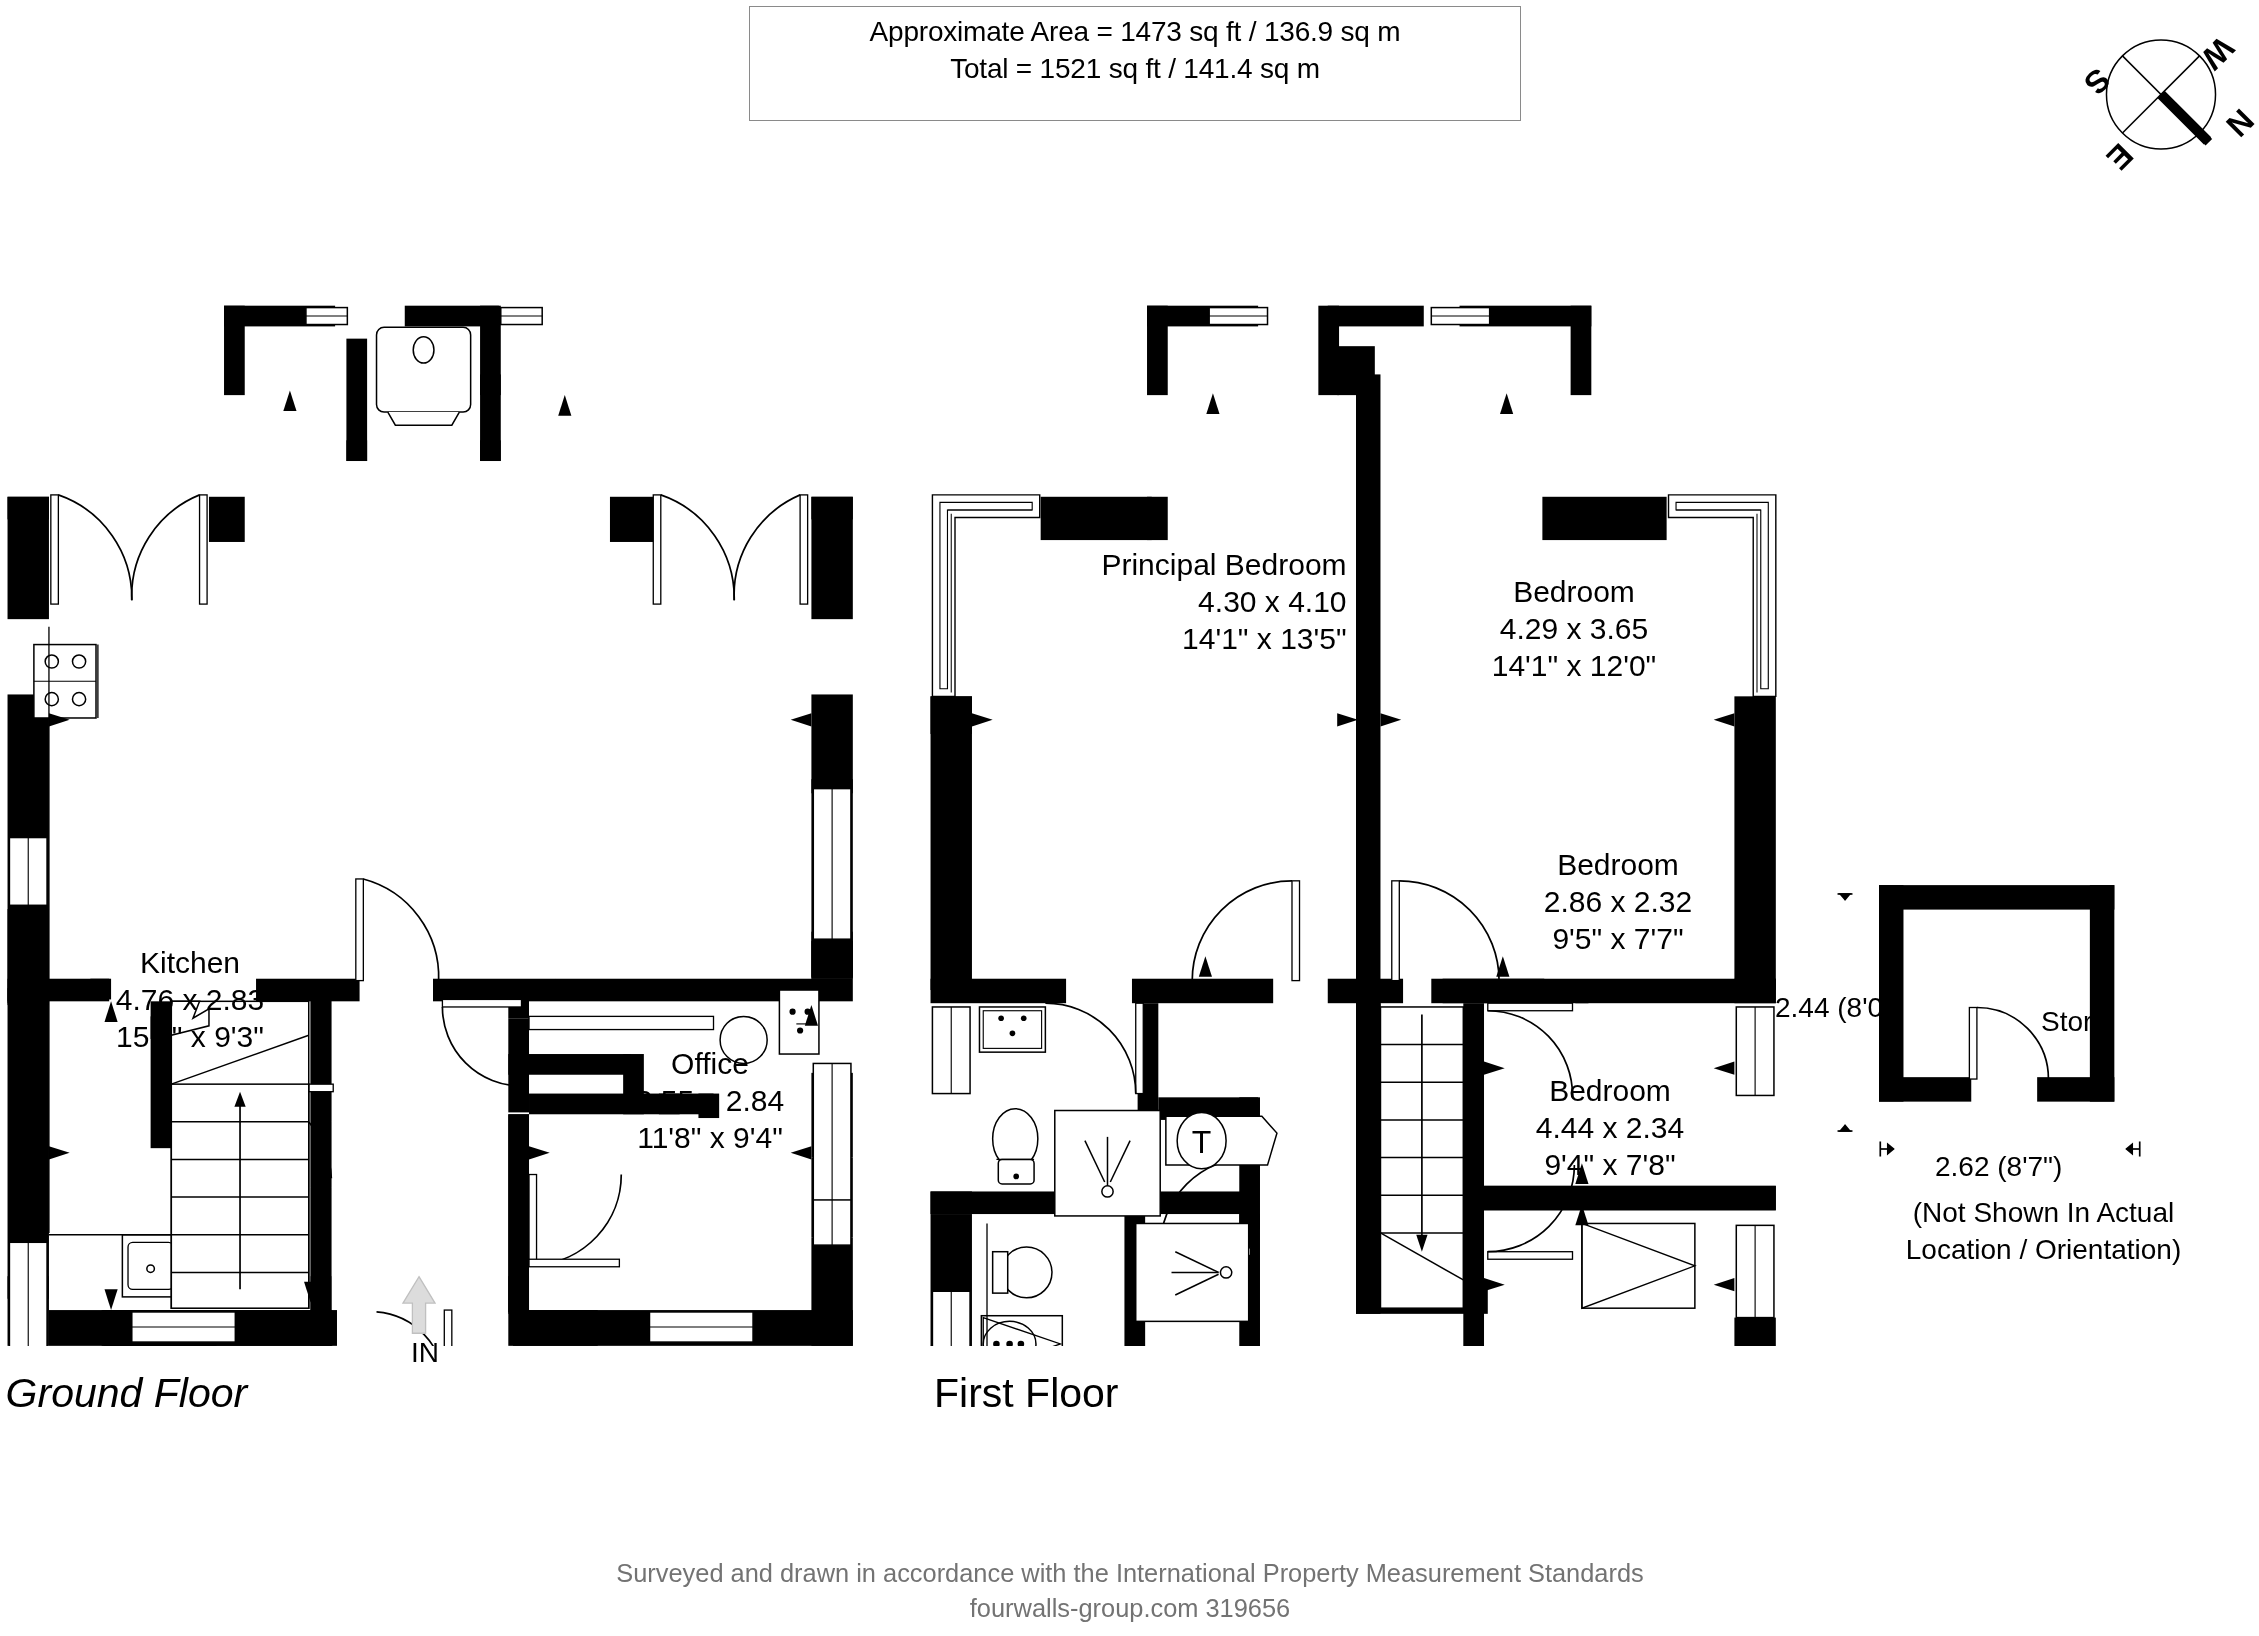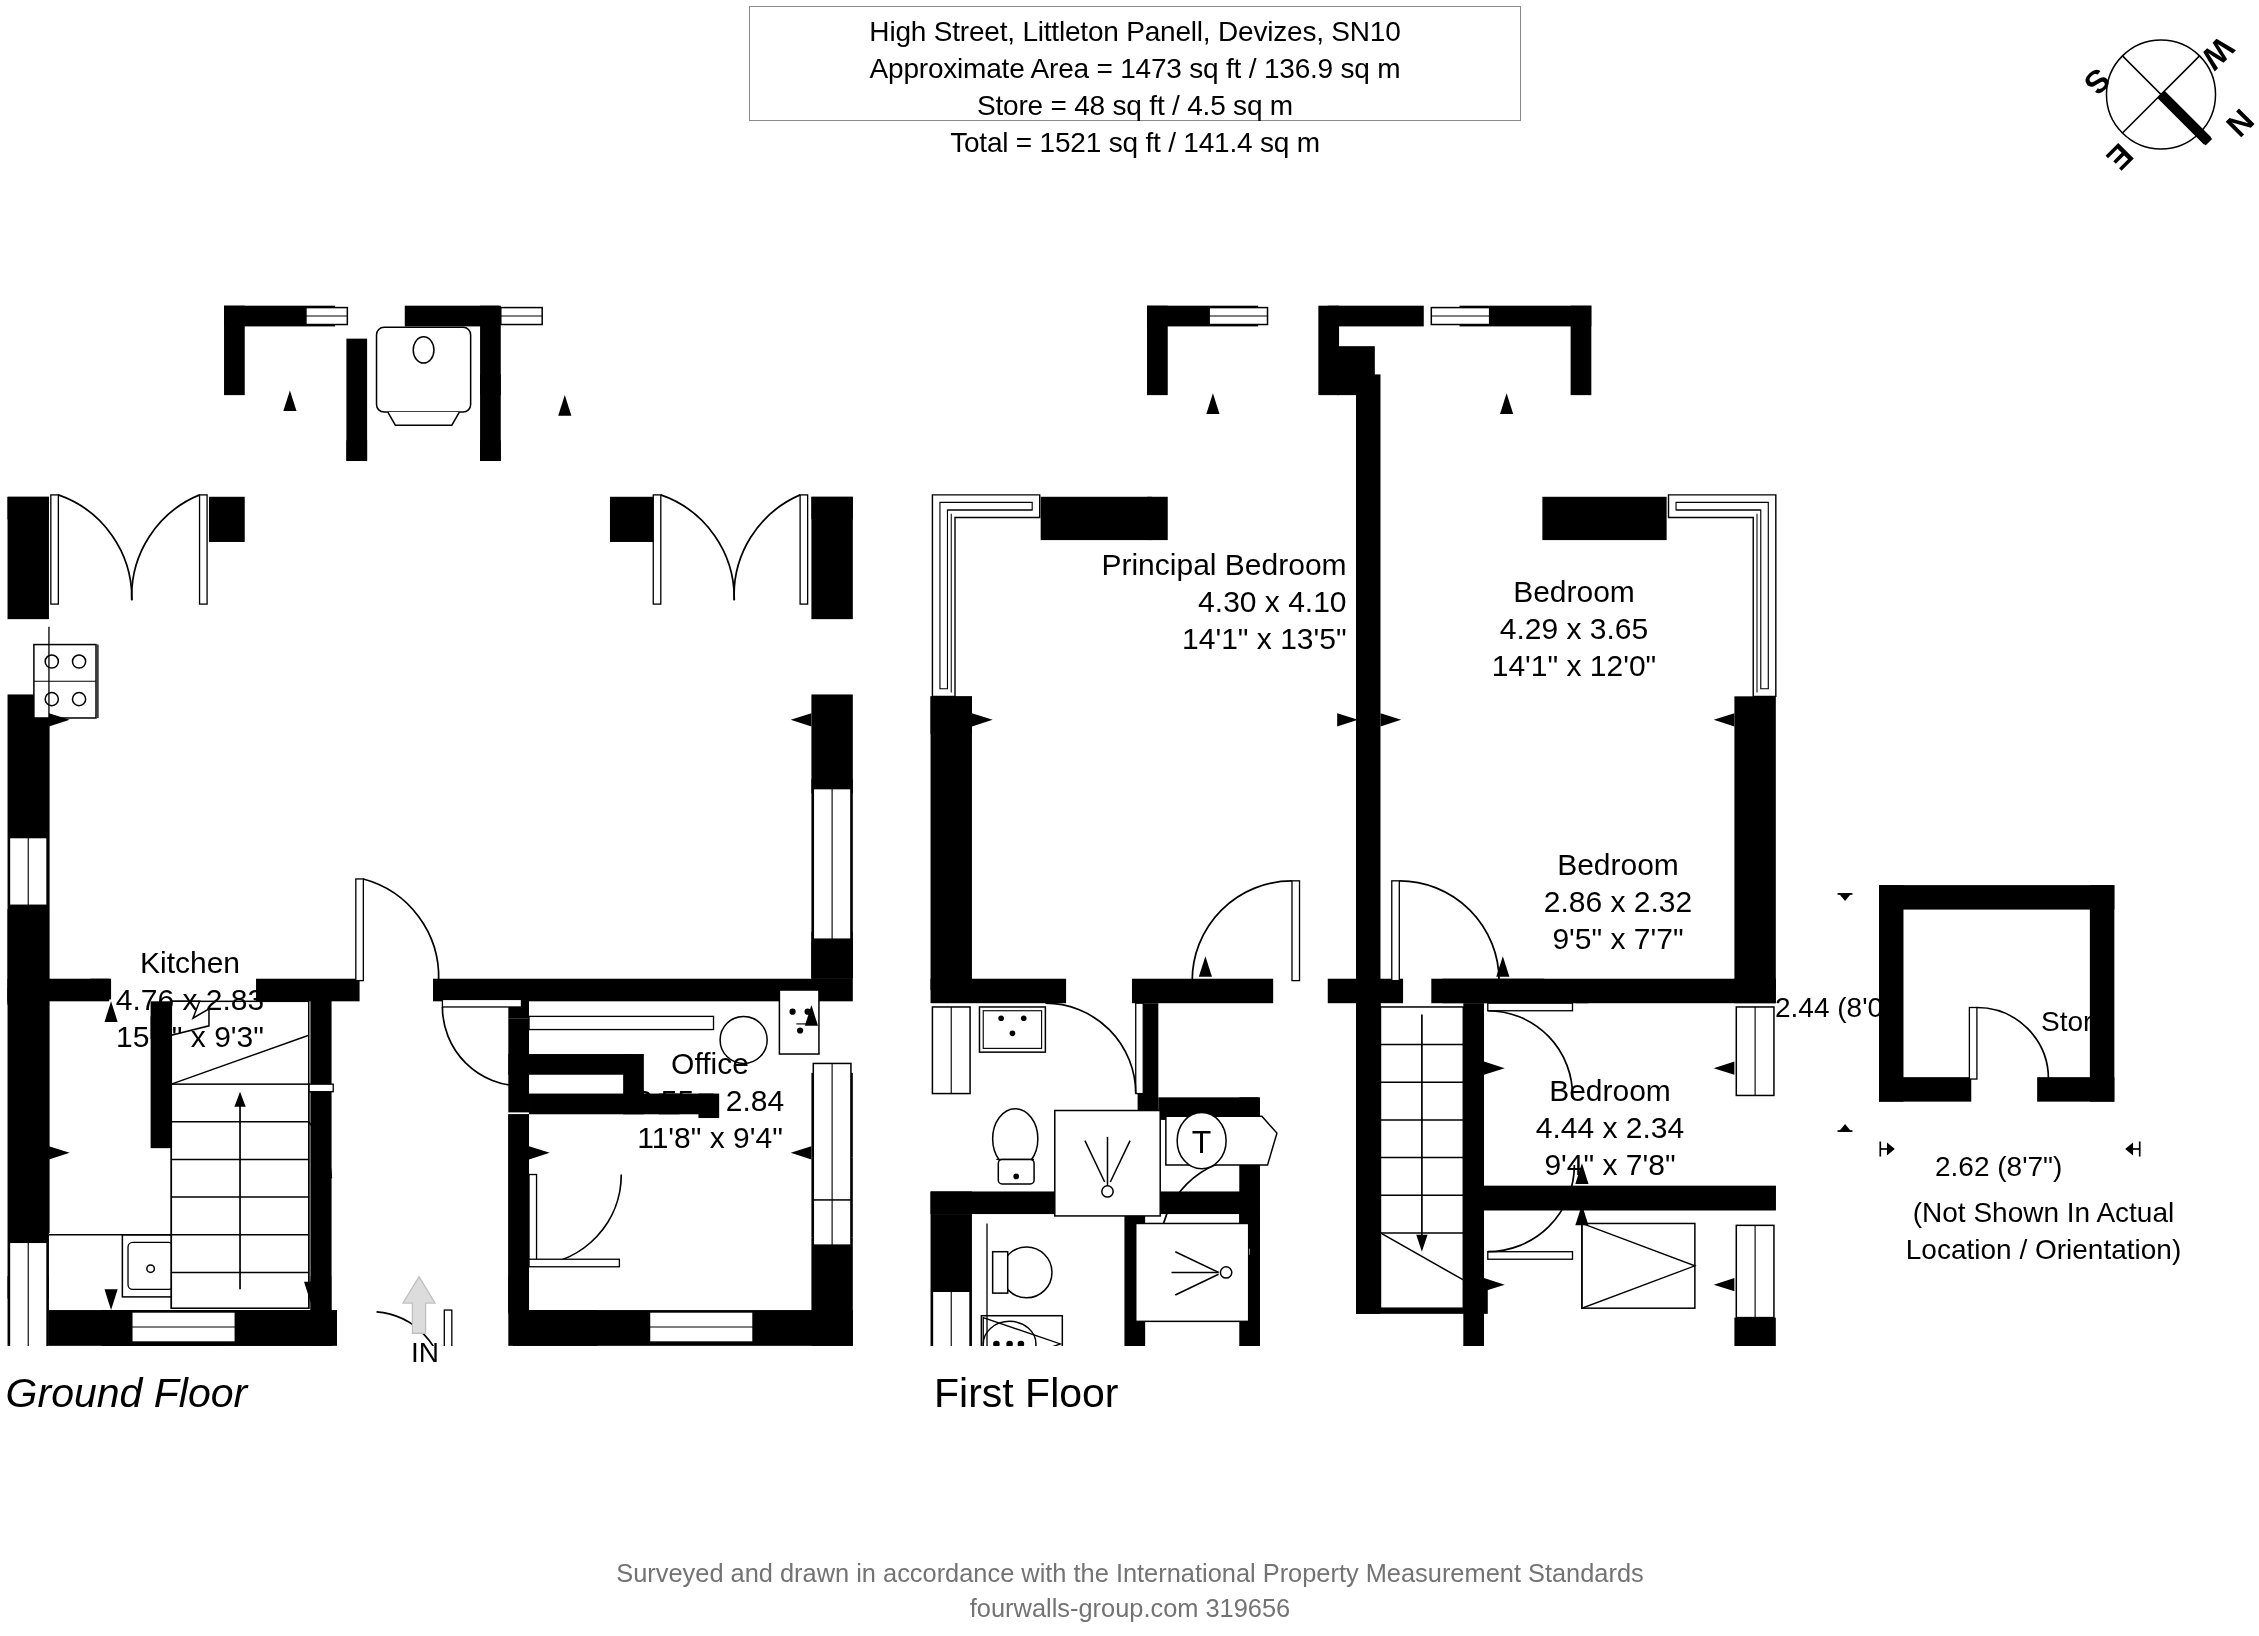--- a/index.html
+++ b/index.html
@@ -89,23 +89,21 @@
   .room-label .rname { font-size: 30px; }
   .room-label .rdim  { font-size: 30px; }
   svg { display: block; }
 </style>
 </head>
 <body>
 
 <div id="page">
 
   <div id="title-block">
-    <div>High Street, Littleton Panell, Devizes, SN10</div>
     <div>Approximate Area = 1473 sq ft / 136.9 sq m</div>
-    <div>Store = 48 sq ft / 4.5 sq m</div>
     <div>Total = 1521 sq ft / 141.4 sq m</div>
   </div>
 
   <div id="compass">
     <svg width="188" height="198" viewBox="0 0 200 210">
       <g transform="translate(100,98)">
         <g transform="rotate(135)">
           <circle cx="0" cy="0" r="58" fill="#fff" stroke="#000" stroke-width="1.6"></circle>
           <line x1="0" y1="-58" x2="0" y2="58" stroke="#000" stroke-width="1.6"></line>
           <line x1="-58" y1="0" x2="58" y2="0" stroke="#000" stroke-width="1.6"></line>

